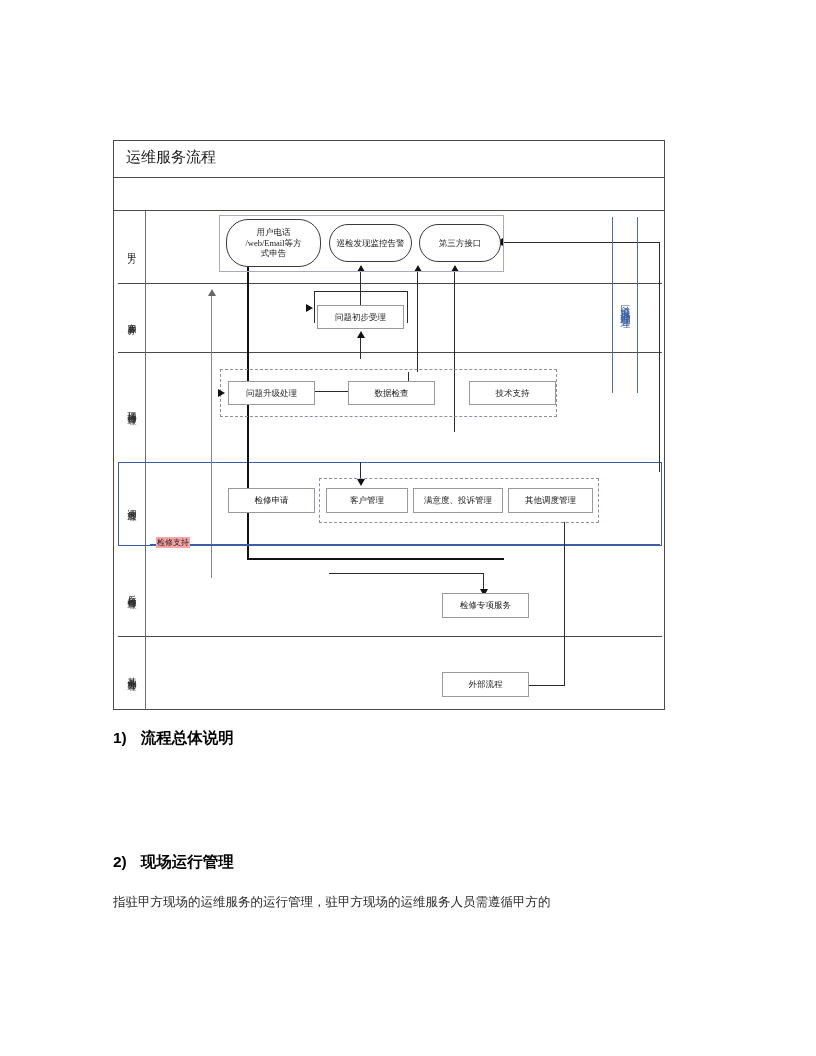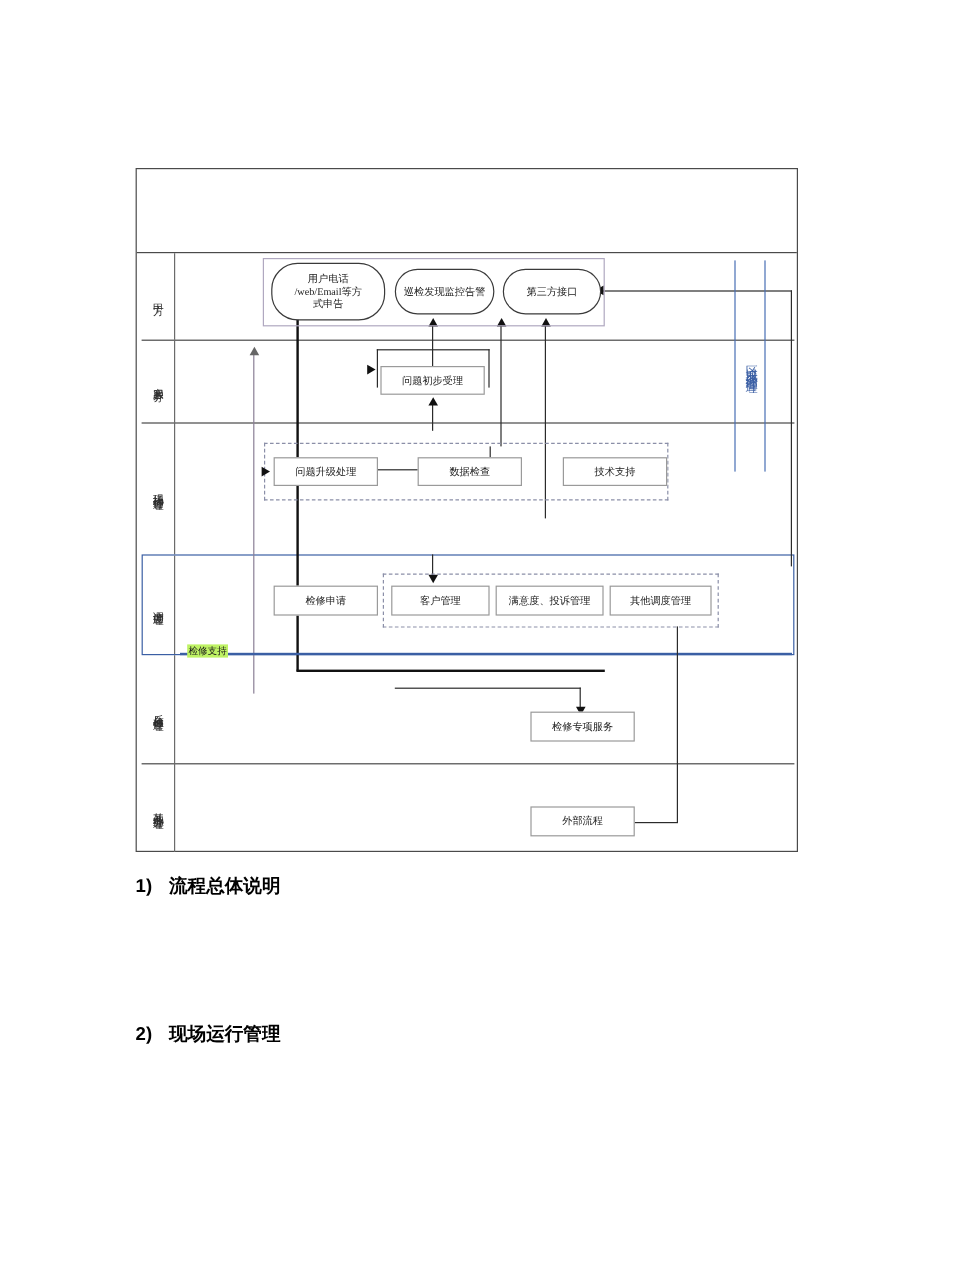--- a/index.html
+++ b/index.html
@@ -192,21 +192,21 @@
   .arrow.left {
     border-top: 4px solid transparent;
     border-bottom: 4px solid transparent;
     border-right: 7px solid #111;
   }
 
   .edge-label {
     position: absolute;
     font-size: 8px;
     color: #1a1a1a;
-    background: #bef264;
+    background: #fca5a5;
     padding: 0 1px;
     font-family: "Liberation Serif", "DejaVu Serif", serif;
   }
 
   
   .side-box {
     position: absolute;
     box-sizing: border-box;
     border-left: 1px solid #4a6fb5;
     border-right: 1px solid #4a6fb5;
@@ -247,20 +247,23 @@
   }
 </style>
 </head>
 <body>
 
 <div class="page">
 
 
   <div class="diagram">
 
+    <div class="diag-header">
+      <div class="diag-header-text">运维服务流程</div>
+    </div>
 
     <div class="diag-subheader"></div>
 
     <div class="lanes">
 
       <div class="lane" style="top:0px; height:72px;">
         <div class="lane-label">
           <span>甲方</span>
         </div>
       </div>
@@ -392,14 +395,15 @@
 
   <div class="sec-head" style="left:113px; top:728px;">
     <span class="num">1)</span><span>流程总体说明</span>
   </div>
 
 
   <div class="sec-head" style="left:113px; top:852px;">
     <span class="num">2)</span><span>现场运行管理</span>
   </div>
 
+  <div class="para" style="top:890px;">指驻甲方现场的运维服务的运行管理，驻甲方现场的运维服务人员需遵循甲方的</div>
 
 </div>
 
 </body></html>

